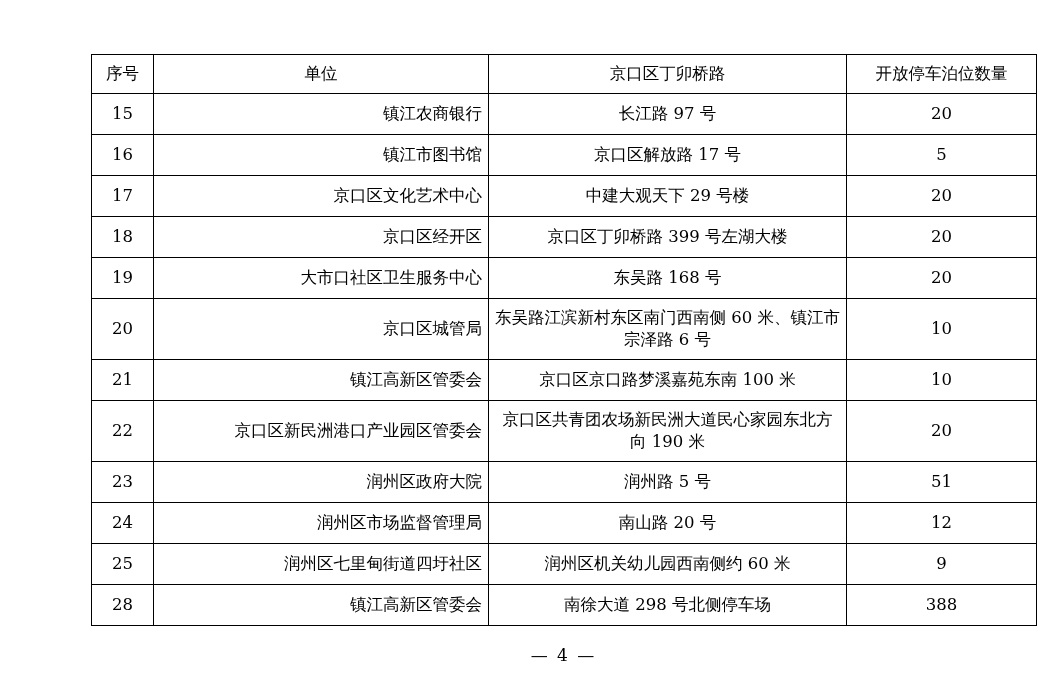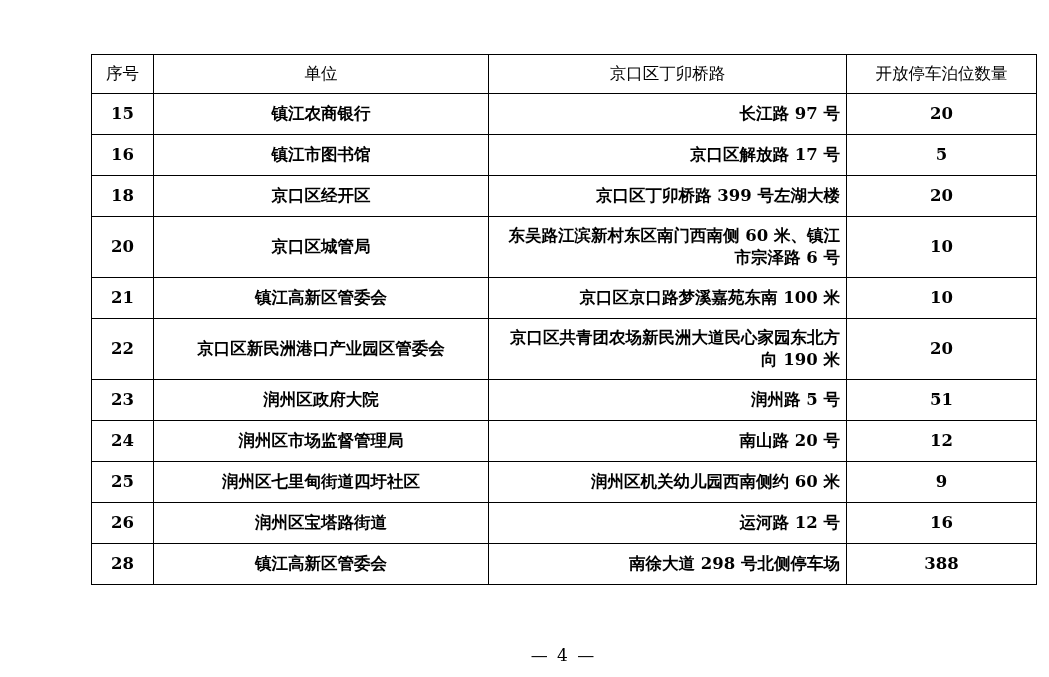--- a/index.html
+++ b/index.html
@@ -33,36 +33,36 @@
     border-collapse: collapse;
     width: 945px;
     table-layout: fixed;
     border: 1.6px solid #000;
   }
   table.doc-table td, table.doc-table th {
     border: 1px solid #000;
     padding: 4px 6px;
     font-size: 16.5px;
     line-height: 1.35;
-    font-weight: bold;
+    font-weight: normal;
     vertical-align: middle;
   }
   table.doc-table thead th {
     text-align: center;
     font-weight: normal;
     height: 30px;
   }
   col.c-seq { width: 62px; }
   col.c-unit { width: 335px; }
   col.c-loc { width: 358px; }
   col.c-num { width: 190px; }
 
   td.seq { text-align: center; }
-  td.unit { text-align: center; }
-  td.loc { text-align: right; }
+  td.unit { text-align: right; }
+  td.loc { text-align: center; }
   td.num { text-align: center; }
 
   .row-tall td { height: 52px; }
   .row-norm td { height: 32px; }
 
   .footer {
     position: absolute;
     left: 0;
     top: 645px;
     width: 1049px;
@@ -98,23 +98,35 @@
             <td class="loc">长江路 97 号</td>
             <td class="num">20</td>
           </tr>
           <tr class="row-norm">
             <td class="seq">16</td>
             <td class="unit">镇江市图书馆</td>
             <td class="loc">京口区解放路 17 号</td>
             <td class="num">5</td>
           </tr>
           <tr class="row-norm">
+            <td class="seq">17</td>
+            <td class="unit">京口区文化艺术中心</td>
+            <td class="loc">中建大观天下 29 号楼</td>
+            <td class="num">20</td>
+          </tr>
+          <tr class="row-norm">
             <td class="seq">18</td>
             <td class="unit">京口区经开区</td>
             <td class="loc">京口区丁卯桥路 399 号左湖大楼</td>
+            <td class="num">20</td>
+          </tr>
+          <tr class="row-norm">
+            <td class="seq">19</td>
+            <td class="unit">大市口社区卫生服务中心</td>
+            <td class="loc">东吴路 168 号</td>
             <td class="num">20</td>
           </tr>
           <tr class="row-tall">
             <td class="seq">20</td>
             <td class="unit">京口区城管局</td>
             <td class="loc">东吴路江滨新村东区南门西南侧 60 米、镇江市宗泽路 6 号</td>
             <td class="num">10</td>
           </tr>
           <tr class="row-norm">
             <td class="seq">21</td>
@@ -140,26 +152,20 @@
             <td class="loc">南山路 20 号</td>
             <td class="num">12</td>
           </tr>
           <tr class="row-norm">
             <td class="seq">25</td>
             <td class="unit">润州区七里甸街道四圩社区</td>
             <td class="loc">润州区机关幼儿园西南侧约 60 米</td>
             <td class="num">9</td>
           </tr>
           <tr class="row-norm">
-            <td class="seq">26</td>
-            <td class="unit">润州区宝塔路街道</td>
-            <td class="loc">运河路 12 号</td>
-            <td class="num">16</td>
-          </tr>
-          <tr class="row-norm">
             <td class="seq">28</td>
             <td class="unit">镇江高新区管委会</td>
             <td class="loc">南徐大道 298 号北侧停车场</td>
             <td class="num">388</td>
           </tr>
         </tbody>
     </table>
   </div>
   <div class="footer">— 4 —</div>
 </div>

